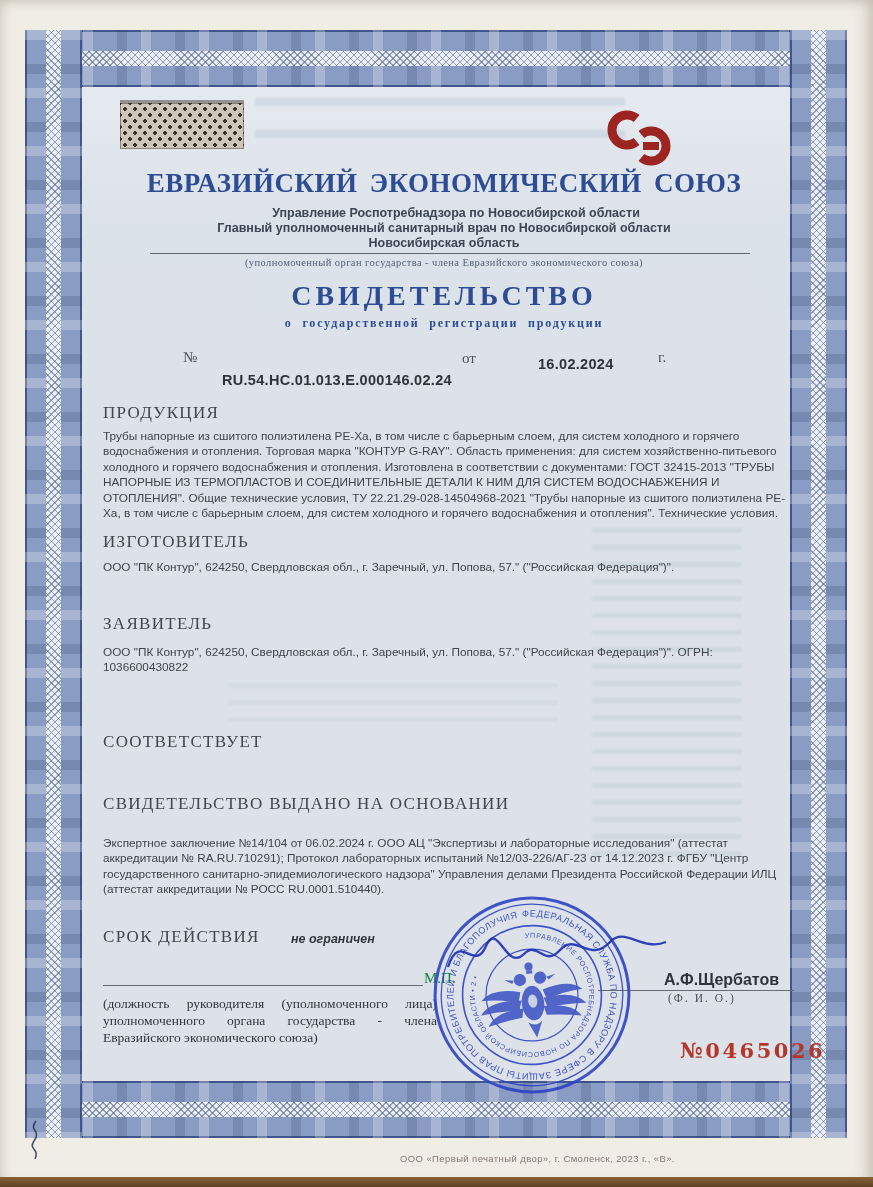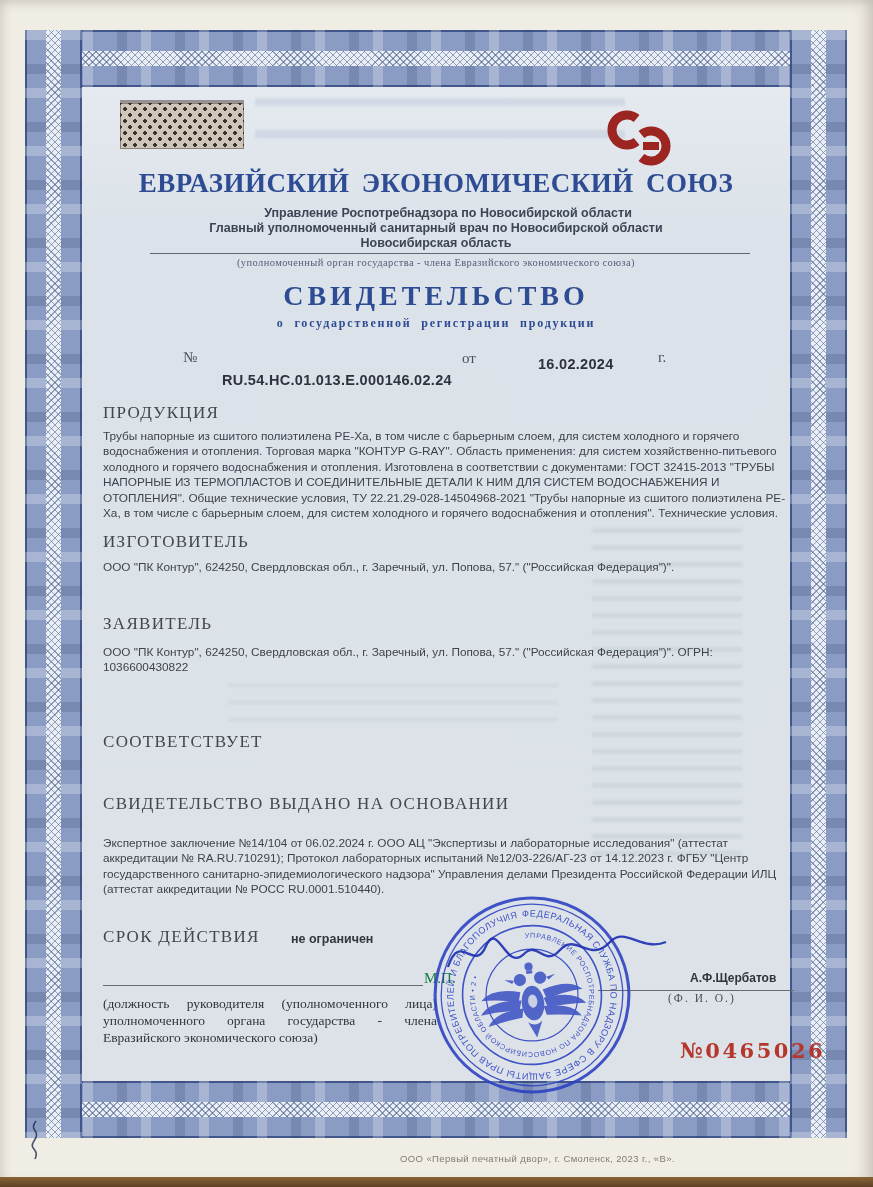--- a/index.html
+++ b/index.html
@@ -34,21 +34,21 @@
       radial-gradient(circle 3.2px at 50% 50%, #39312a 62%, rgba(0,0,0,0) 64%) 0 0/10px 12px,
       radial-gradient(circle 3.2px at 50% 50%, #39312a 62%, rgba(0,0,0,0) 64%) 5px 6px/10px 12px,
       #cdc6b9;
     box-shadow:inset 0 0 0 1px rgba(58,48,40,.45), 0 -3px 0 rgba(70,60,55,.5);}
   .smudge{position:absolute;opacity:.5;filter:blur(1.1px);pointer-events:none;}
   .smudge-a{background:repeating-linear-gradient(180deg, rgba(105,130,165,.30) 0 8px, rgba(105,130,165,0) 8px 32px);}
   .smudge-b{background:repeating-linear-gradient(180deg, rgba(110,150,140,.26) 0 5px, rgba(110,150,140,0) 5px 17px);}
   
   .serif{font-family:"Liberation Serif",serif;}
   .abs{position:absolute;}
-  .center{left:82px;width:708px;text-align:center;}
+  .center{left:90px;width:708px;text-align:center;}
   .union-title{top:168px;font-family:"Liberation Serif",serif;font-weight:bold;font-size:27px;
                color:#2d4c93;letter-spacing:.5px;word-spacing:5px;}
   .org-line{font-size:12.5px;font-weight:bold;color:#3b4553;}
   .rule{position:absolute;left:150px;top:253px;width:600px;height:1px;background:#5d6673;}
   .authority-caption{top:257px;font-family:"Liberation Serif",serif;font-size:10.5px;color:#55607a;letter-spacing:.4px;}
   .doc-type{top:280px;font-family:"Liberation Serif",serif;font-weight:bold;font-size:28px;color:#2d4c93;letter-spacing:4px;}
   .doc-subtitle{top:316px;font-family:"Liberation Serif",serif;font-weight:bold;font-size:12px;color:#2d4c93;letter-spacing:1.8px;word-spacing:5px;}
   .sec-title{position:absolute;font-family:"Liberation Serif",serif;font-size:17px;color:#42464d;letter-spacing:1.3px;}
   .body-text{position:absolute;font-size:11.8px;line-height:15.4px;color:#3f434b;}
   .num-label{position:absolute;font-family:"Liberation Serif",serif;font-size:15px;color:#4a4f58;}
@@ -107,28 +107,28 @@
 
   <div class="sec-title" style="left:103px;top:614px;">ЗАЯВИТЕЛЬ</div>
   <div class="body-text" style="left:103px;top:645px;width:690px;">ООО "ПК Контур", 624250, Свердловская обл., г. Заречный, ул. Попова, 57." ("Российская Федерация")". ОГРН: 1036600430822</div>
 
   <div class="sec-title" style="left:103px;top:732px;">СООТВЕТСТВУЕТ</div>
 
   <div class="sec-title" style="left:103px;top:773px;margin-top:21px;">СВИДЕТЕЛЬСТВО ВЫДАНО НА ОСНОВАНИИ</div>
   <div class="body-text" style="left:103px;top:836px;width:700px;">Экспертное заключение №14/104 от 06.02.2024 г. ООО АЦ "Экспертизы и лабораторные исследования" (аттестат аккредитации № RA.RU.710291); Протокол лабораторных испытаний №12/03-226/АГ-23 от 14.12.2023 г. ФГБУ "Центр государственного санитарно-эпидемиологического надзора" Управления делами Президента Российской Федерации ИЛЦ (аттестат аккредитации № РОСС RU.0001.510440).</div>
 
   <div class="sec-title" style="left:103px;top:927px;">СРОК ДЕЙСТВИЯ</div>
-  <div class="abs" style="left:291px;top:932px;font-size:12.5px;font-weight:bold;color:#32363d;">не ограничен</div>
+  <div class="abs" style="left:291px;top:932px;font-size:12.5px;font-weight:bold;color:#32363d;font-style:italic;">не ограничен</div>
 
   <div class="sig-line" style="left:103px;top:985px;width:320px;"></div>
   <div class="abs serif" style="left:424px;top:970px;font-size:15px;color:#15803d;">М.П.</div>
   <div class="abs serif" style="left:103px;top:995px;width:334px;font-size:13.5px;line-height:17px;color:#30353c;text-align:justify;">(должность руководителя (уполномоченного лица) уполномоченного органа государства - члена Евразийского экономического союза)</div>
 
   <div class="sig-line" style="left:598px;top:990px;width:196px;"></div>
-  <div class="abs" style="left:690px;top:971px;font-size:12px;font-weight:bold;color:#2f343b;">А.Ф.Щербатов</div>
+  <div class="abs" style="left:664px;top:971px;font-size:16px;font-weight:bold;color:#2f343b;">А.Ф.Щербатов</div>
   <div class="abs serif" style="left:668px;top:992px;font-size:11.5px;letter-spacing:2px;color:#4a4f58;">(Ф. И. О.)</div>
 
   <div class="serial">№0465026</div>
 
   <div class="stamp-wrap">
     <svg width="204" height="204" viewBox="0 0 200 200">
       <defs>
         <path id="ringOuter" d="M100,23 a77,77 0 1 1 -0.01,0"></path>
         <path id="ringInner" d="M100,44 a56,56 0 1 1 -0.01,0"></path>
       </defs>

